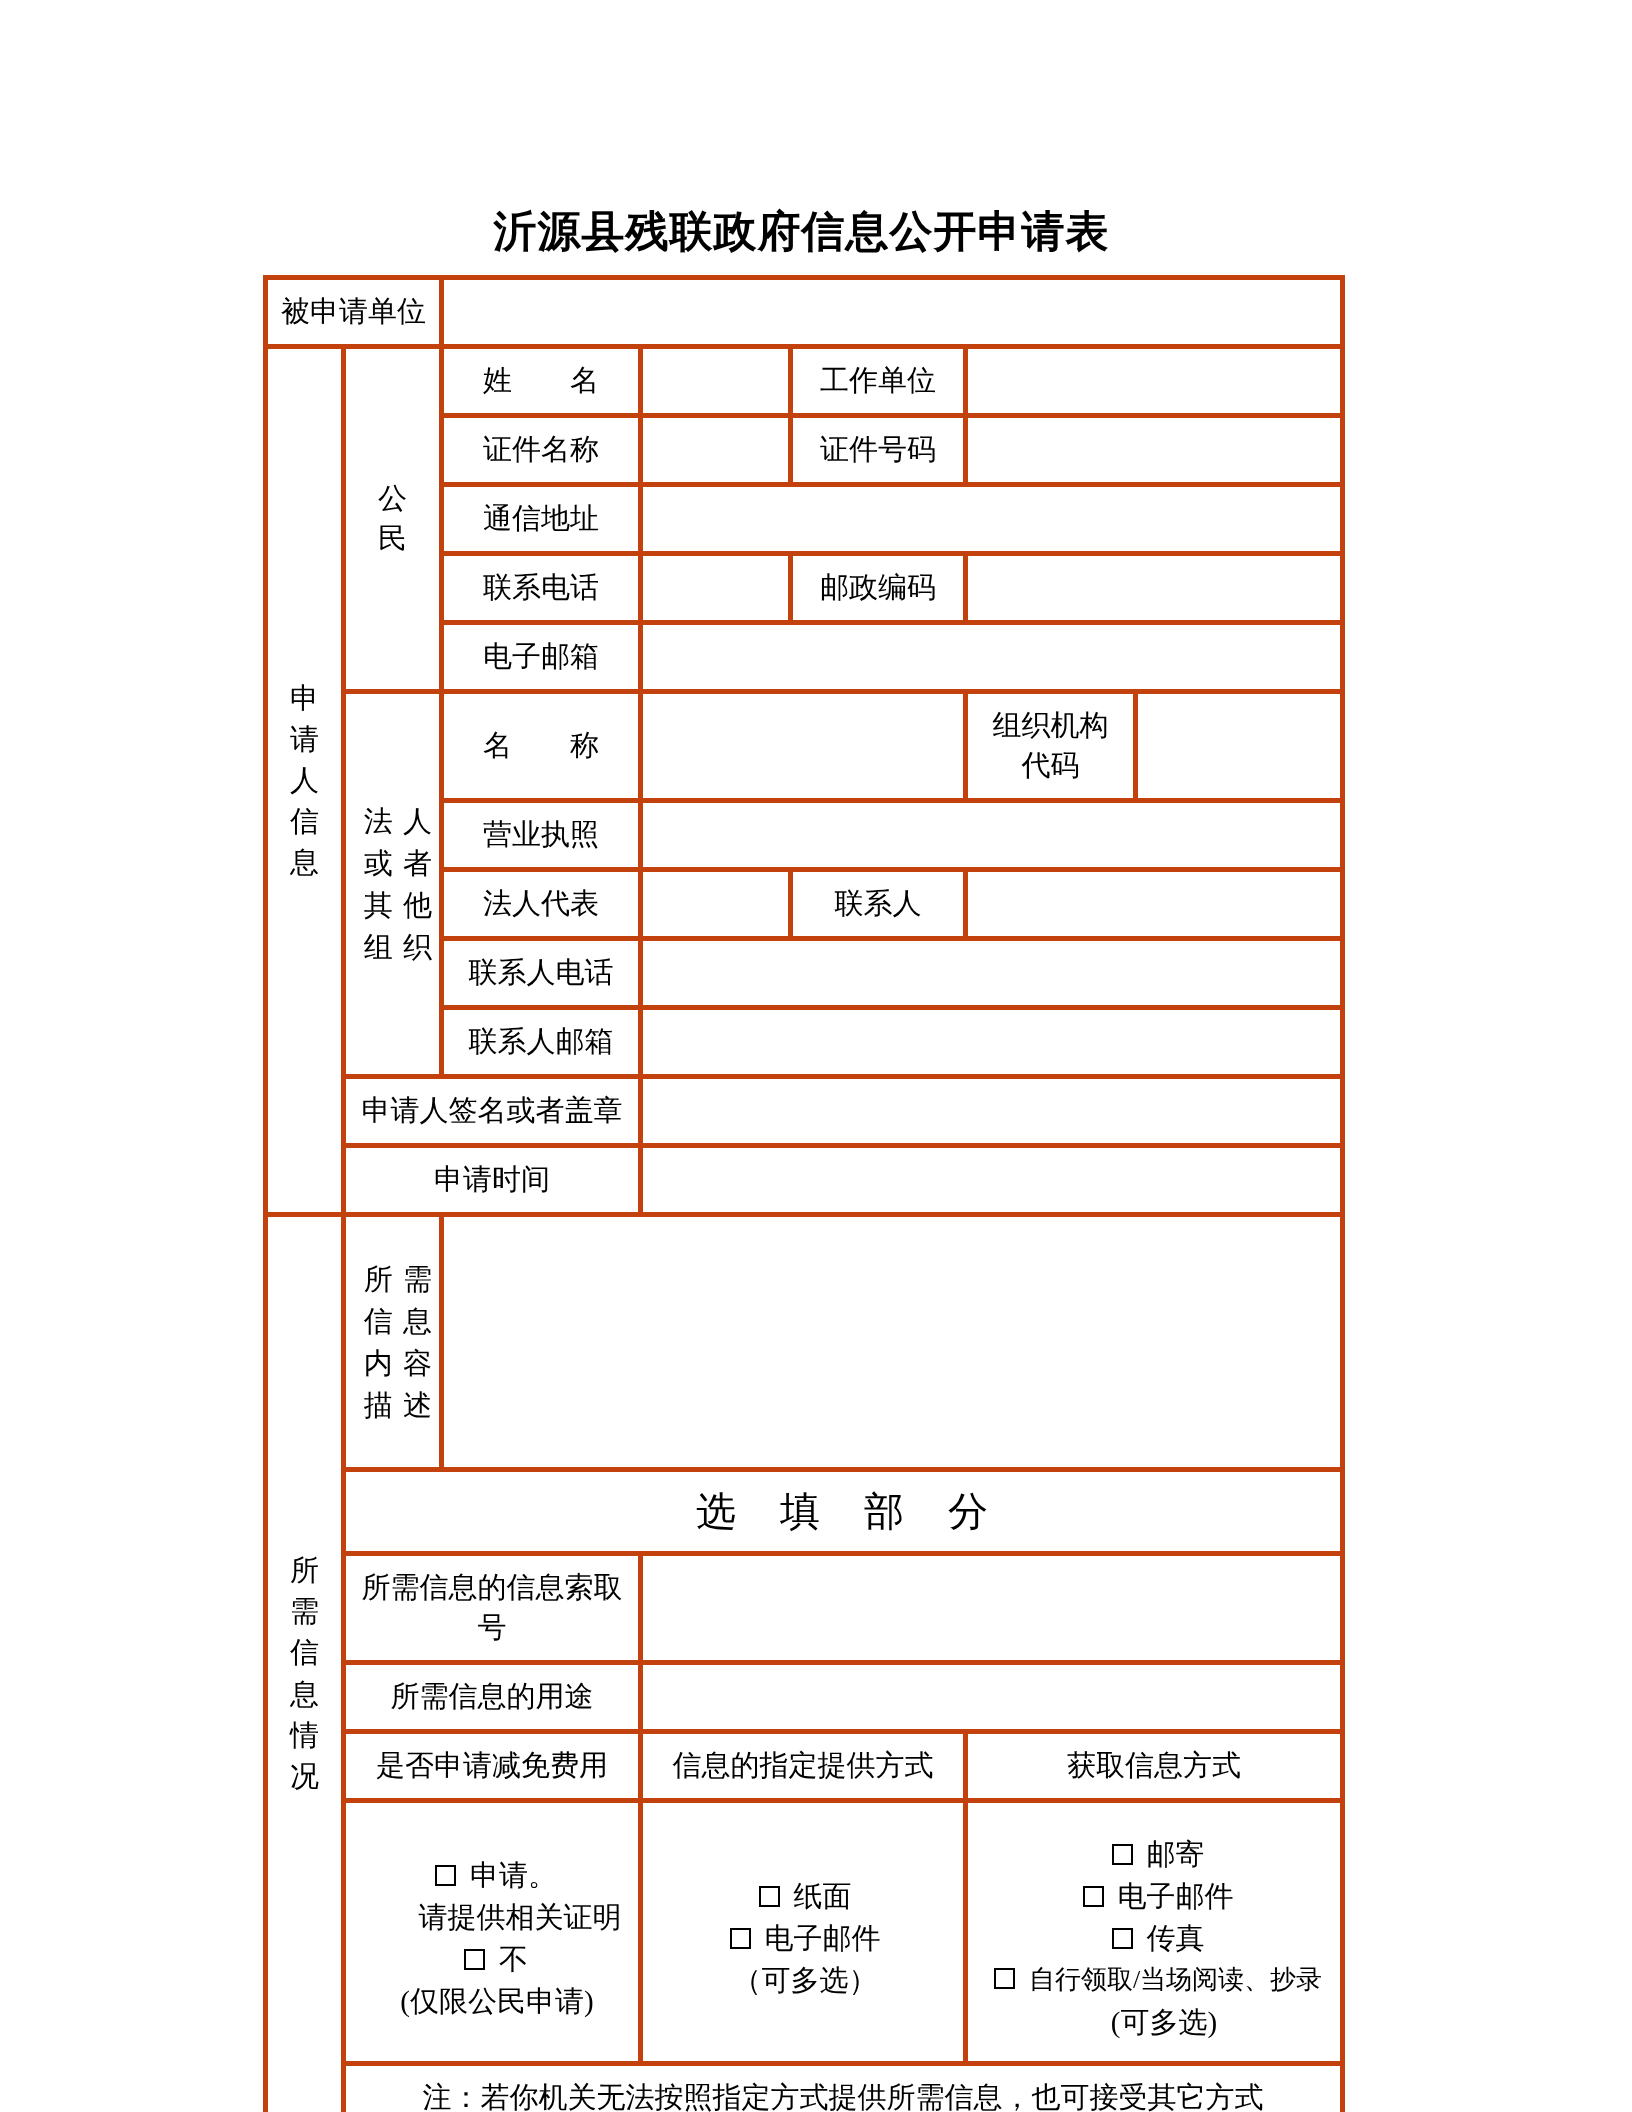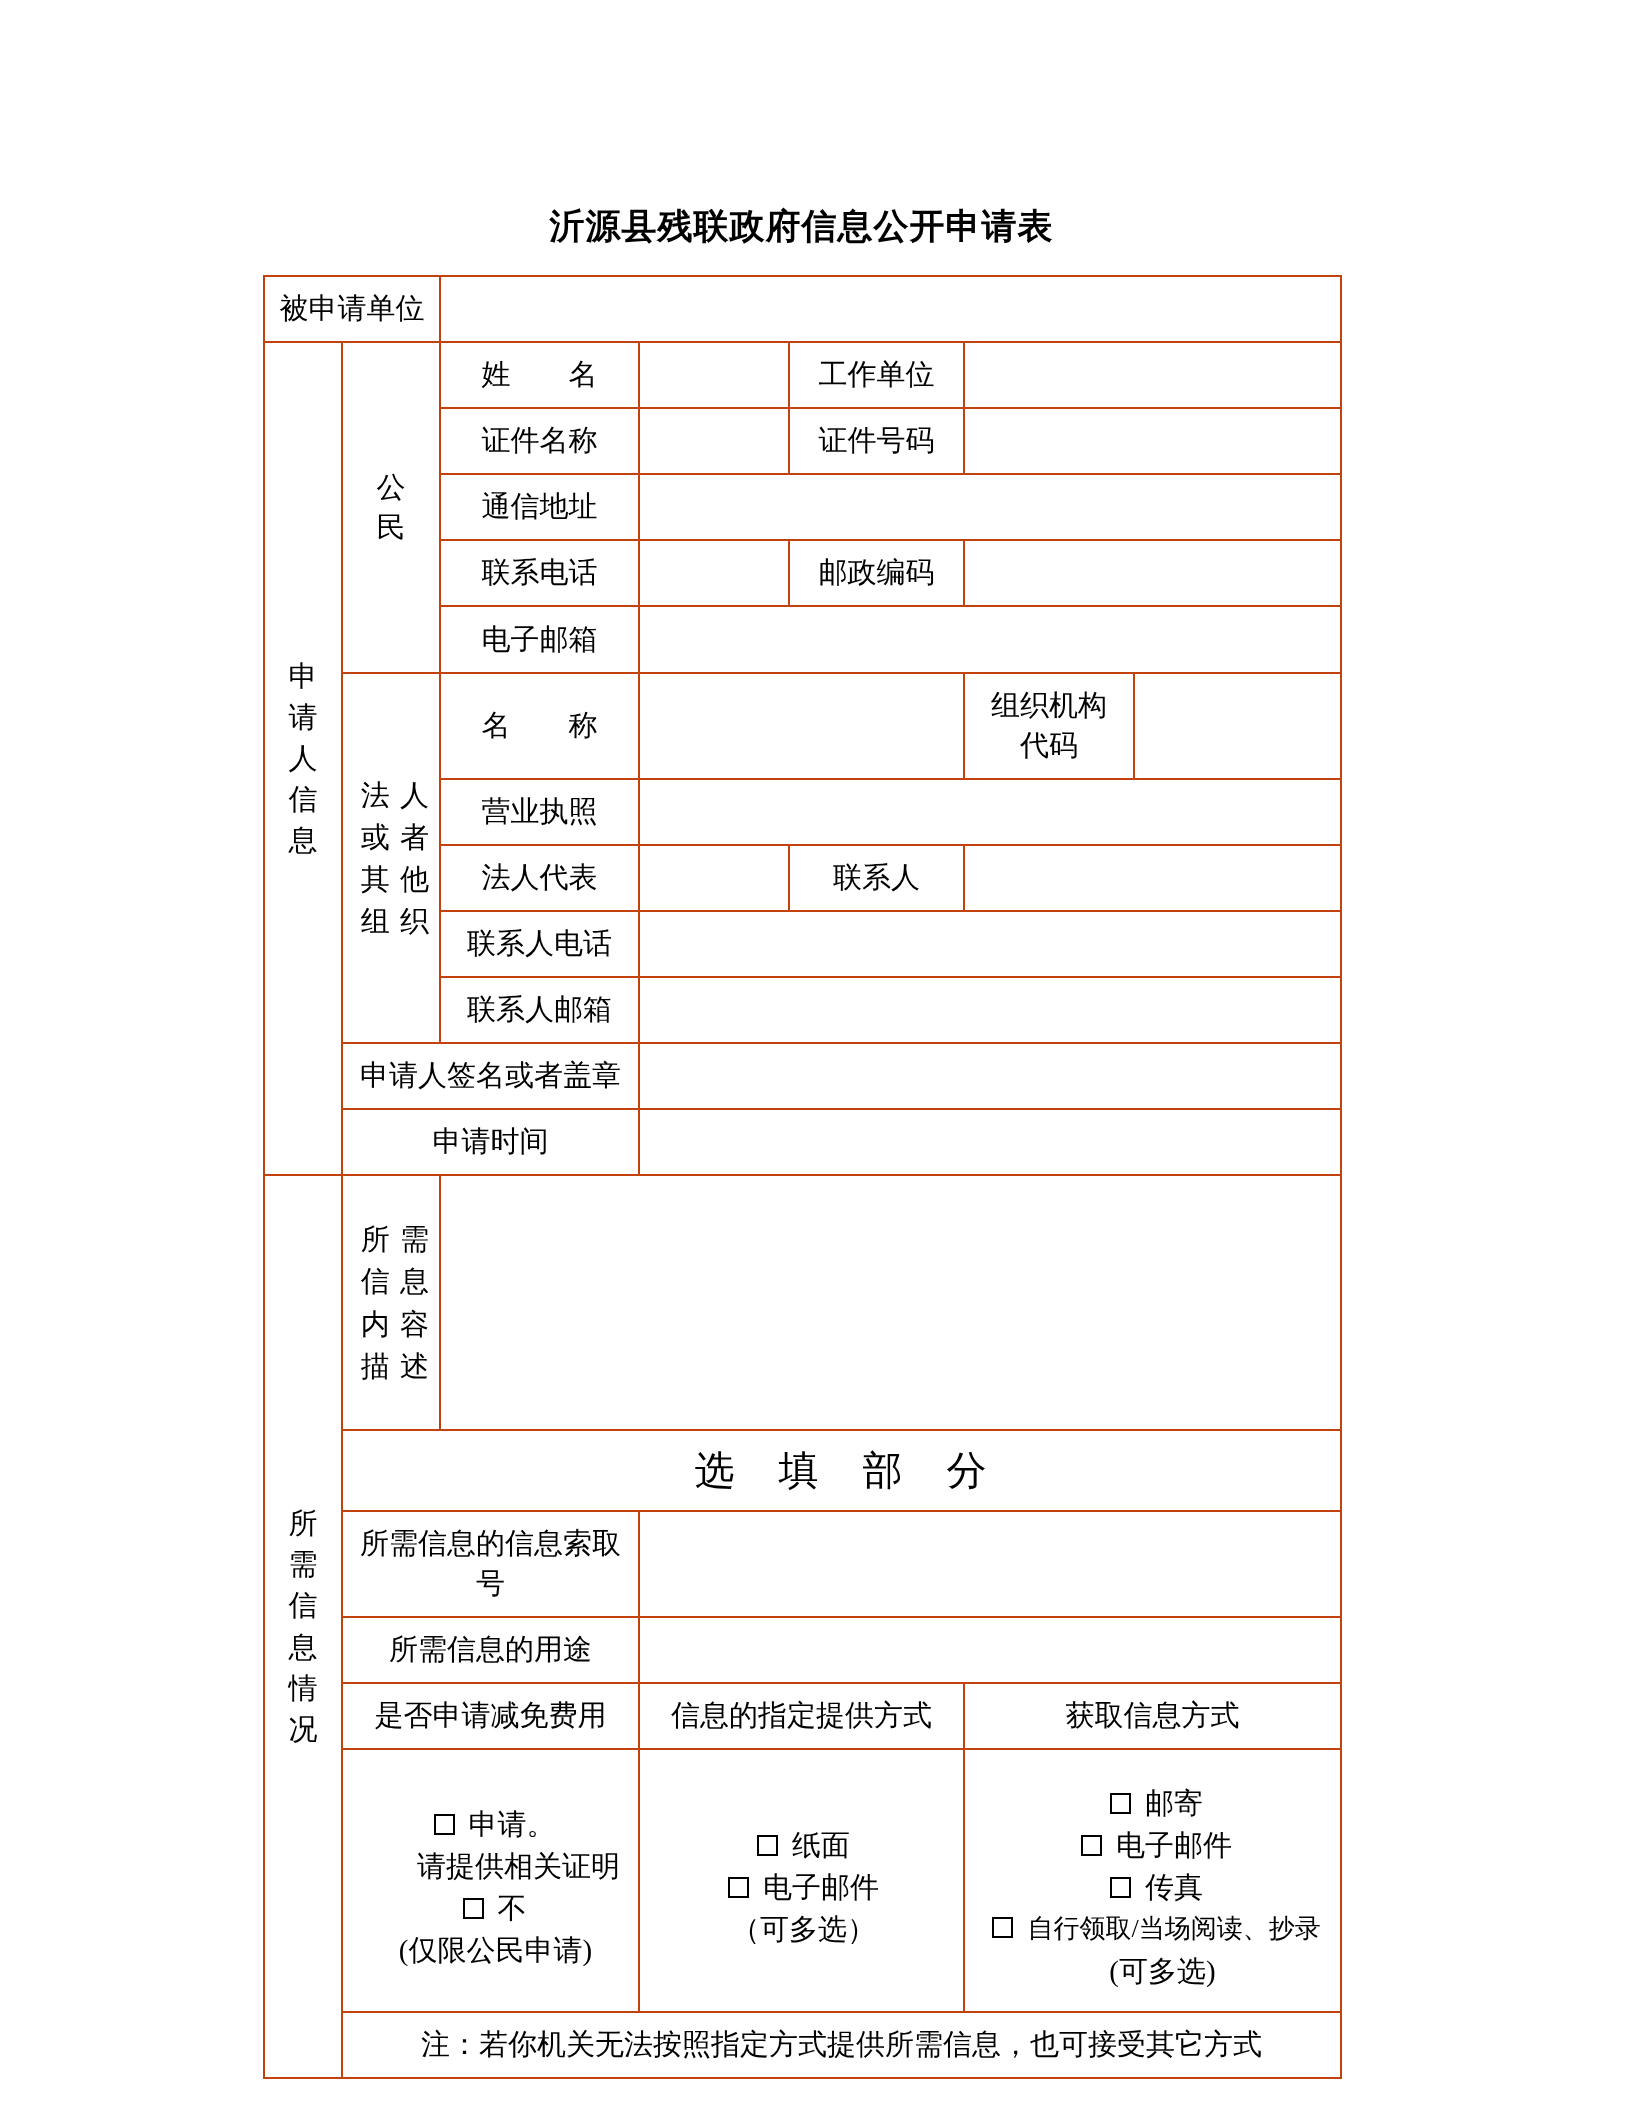--- a/index.html
+++ b/index.html
@@ -3,29 +3,29 @@
 <meta charset="utf-8">
 <style>
   html,body{margin:0;padding:0;}
   body{
     width:1632px;height:2112px;background:#ffffff;color:#000;
     font-family:"Liberation Serif","DejaVu Serif",serif;
     position:relative;overflow:hidden;
   }
   .page-title{
     position:absolute;left:263px;top:203px;width:1077px;
-    text-align:center;font-size:35px;font-weight:bold;letter-spacing:1px;
+    text-align:center;font-size:43px;font-weight:bold;letter-spacing:1px;
     white-space:nowrap;
   }
   table.form{
     position:absolute;left:263px;top:275px;width:1077px;
     border-collapse:collapse;table-layout:fixed;
   }
   table.form td{
-    border:2px solid #c2410c;padding:12px;font-size:29px;text-align:center;
+    border:5px solid #c2410c;padding:12px;font-size:29px;text-align:center;
     vertical-align:middle;overflow:hidden;
   }
   
   tr.r1{height:65px}  tr.r2{height:62px}  tr.r3{height:61px}  tr.r4{height:55px}
   tr.r5{height:64px}  tr.r6{height:67px}  tr.r7{height:62px}  tr.r8{height:62px}
   tr.r9{height:62px}  tr.r10{height:62px} tr.r11{height:63px} tr.r12{height:62px}
   tr.r13{height:56px} tr.r14{height:255px}tr.r15{height:59px} tr.r16{height:63px}
   tr.r17{height:62px} tr.r18{height:62px} tr.r19{height:263px}tr.r20{height:61px}
 
   .vtext1{ 

